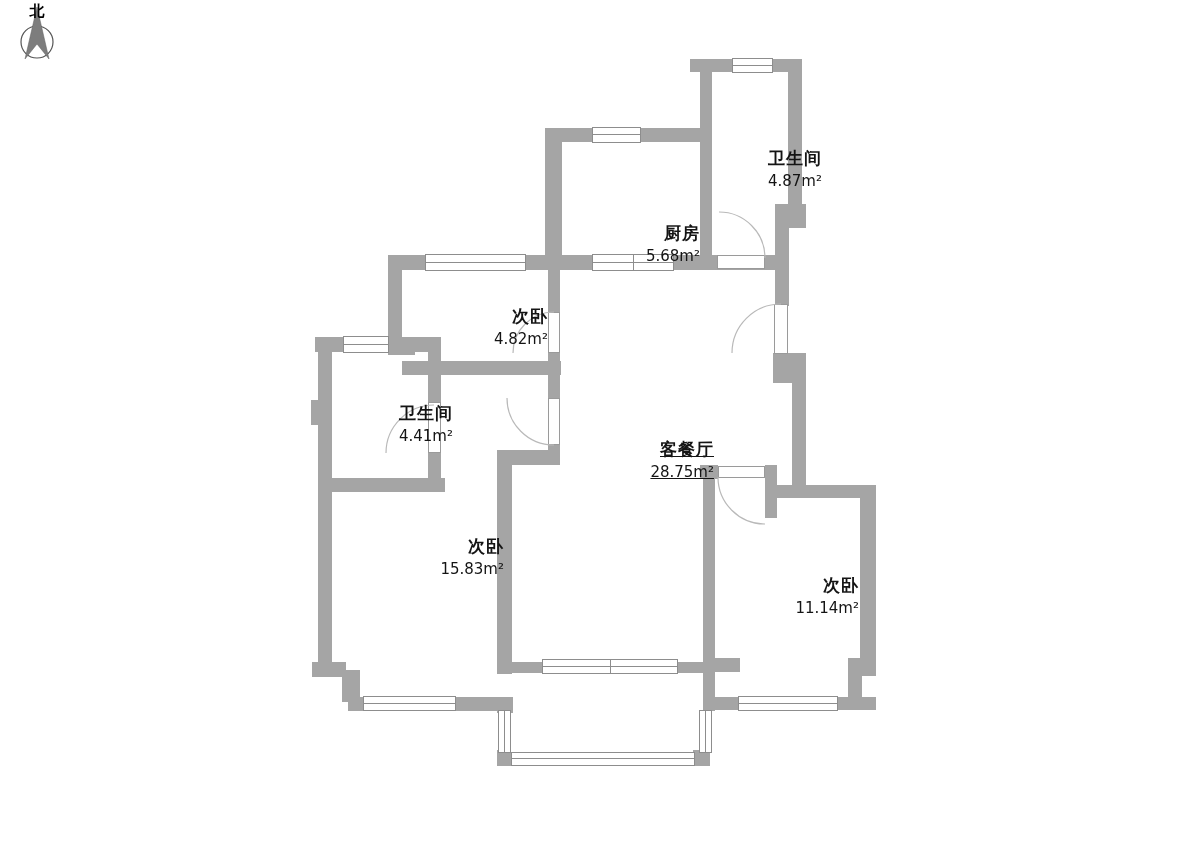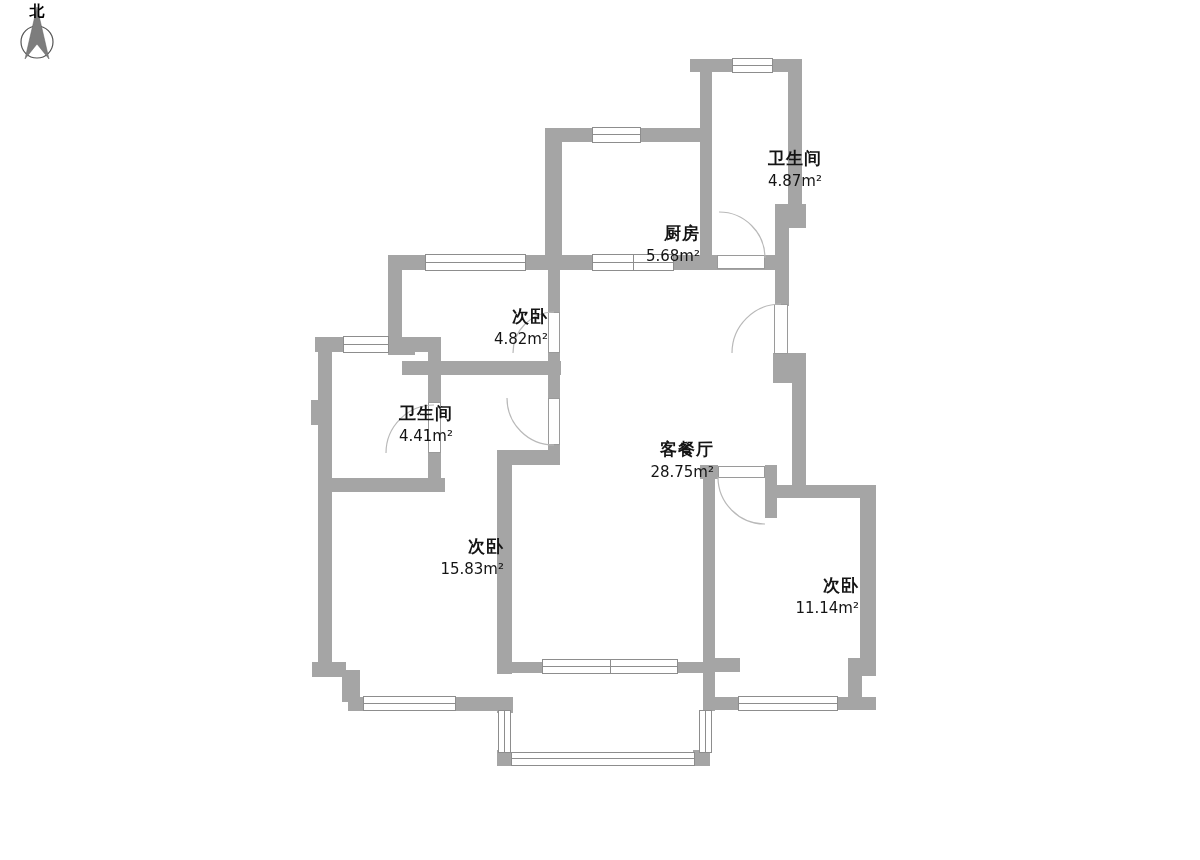--- a/index.html
+++ b/index.html
@@ -120,21 +120,21 @@
     <div class="room-area">4.87m²</div>
   </div>
   <div class="room-label" style="left:408px;top:305px;">
     <div class="room-name">次卧</div>
     <div class="room-area">4.82m²</div>
   </div>
   <div class="room-label" style="left:313px;top:402px;">
     <div class="room-name">卫生间</div>
     <div class="room-area">4.41m²</div>
   </div>
-  <div class="room-label" style="left:574px;top:438px;">
+  <div class="room-label" style="left:574px;top:438px;text-decoration:underline;">
     <div class="room-name">客餐厅</div>
     <div class="room-area">28.75m²</div>
   </div>
   <div class="room-label" style="left:364px;top:535px;">
     <div class="room-name">次卧</div>
     <div class="room-area">15.83m²</div>
   </div>
   <div class="room-label" style="left:719px;top:574px;">
     <div class="room-name">次卧</div>
     <div class="room-area">11.14m²</div>

